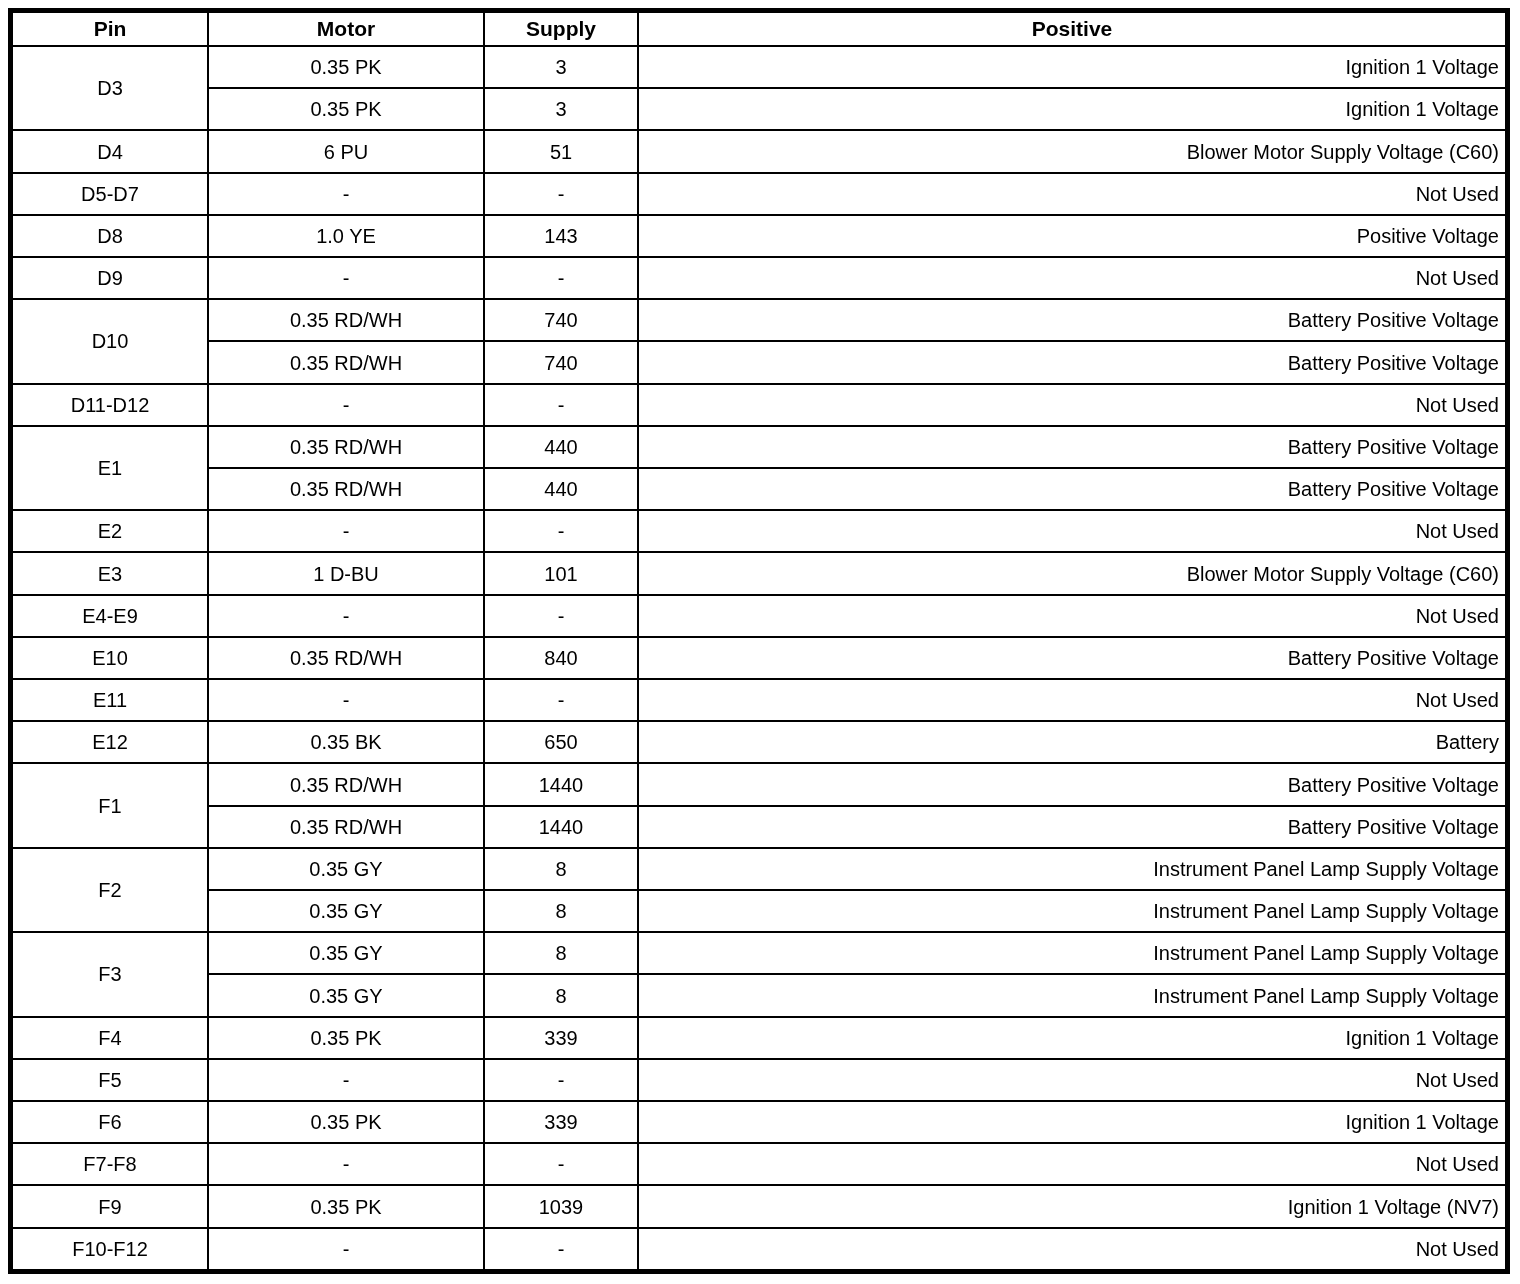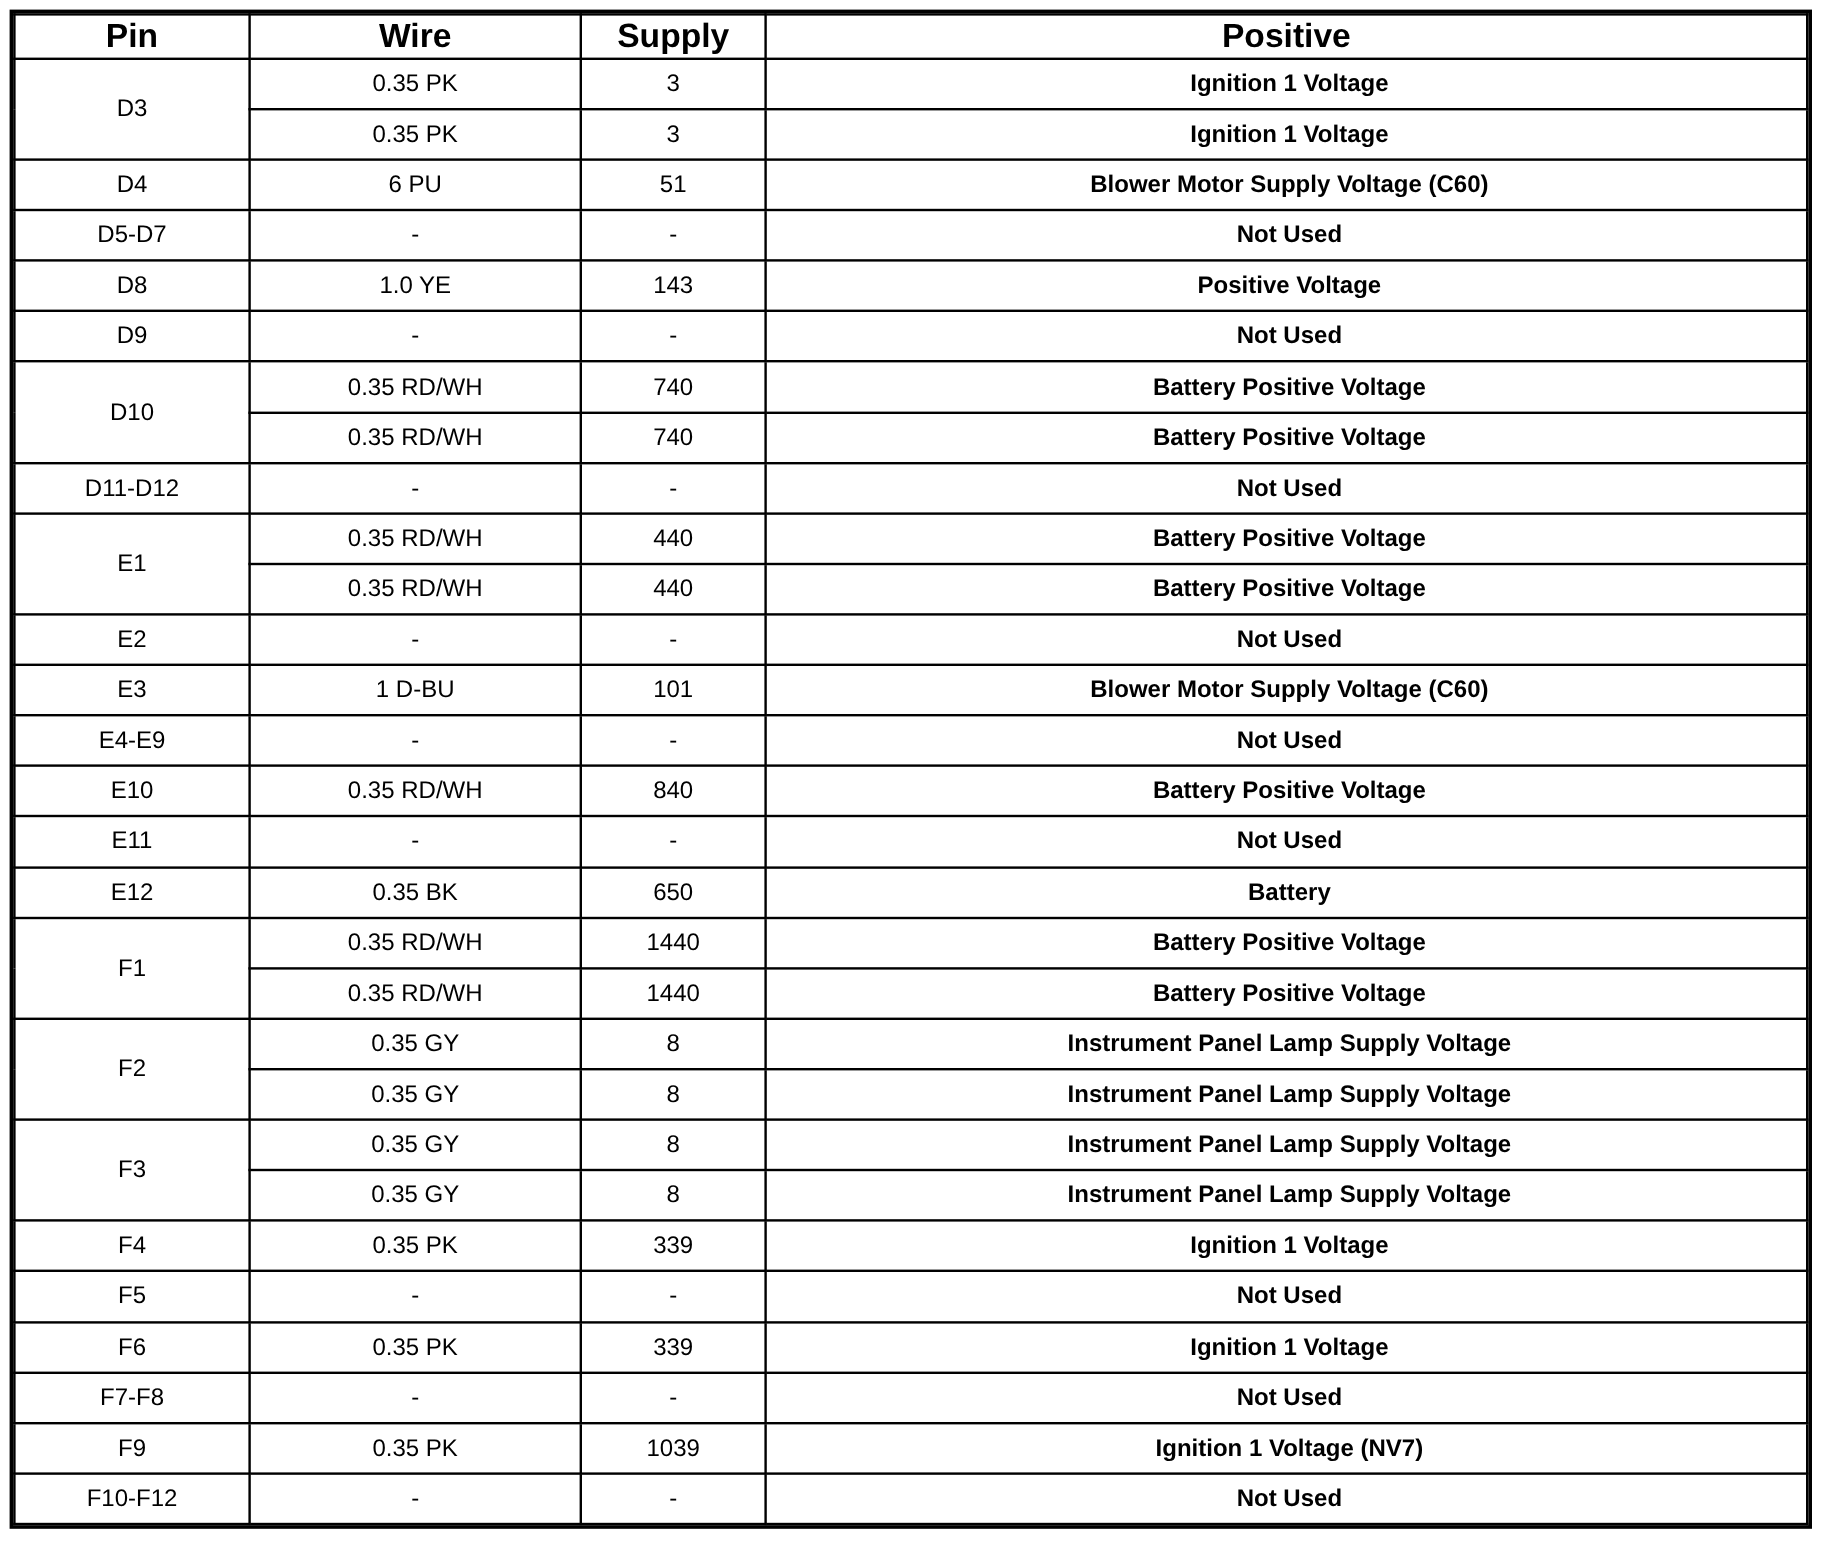--- a/index.html
+++ b/index.html
@@ -34,52 +34,51 @@
     line-height: 1.1;
     padding: 2px 6px;
     box-sizing: border-box;
     overflow: hidden;
     white-space: nowrap;
   }
   table.pinout th {
     font-weight: bold;
     text-align: center;
     height: 34px;
-    font-size: 28px;
+    font-size: 21px;
   }
   table.pinout td {
     height: 42px;
     text-align: center;
     font-weight: normal;
   }
   table.pinout td.function {
-    text-align: center;
+    text-align: right;
     padding-left: 11px;
-    font-weight: bold;
   }
   col.c-pin     { width: 196px; }
   col.c-wire    { width: 276px; }
   col.c-circuit { width: 154px; }
   col.c-func    { width: auto;  }
 </style>
 </head>
 <body>
 
 <div class="page">
   <table class="pinout">
     <colgroup>
       <col class="c-pin">
       <col class="c-wire">
       <col class="c-circuit">
       <col class="c-func">
     </colgroup>
     <thead>
       <tr>
         <th>Pin</th>
-        <th>Wire</th>
+        <th>Motor</th>
         <th>Supply</th>
         <th>Positive</th>
       </tr>
     </thead>
     <tbody>
         <tr>
           <td class="pin" rowspan="2">D3</td>
           <td class="wire">0.35 PK</td>
           <td class="circuit">3</td>
           <td class="function">Ignition 1 Voltage</td>

